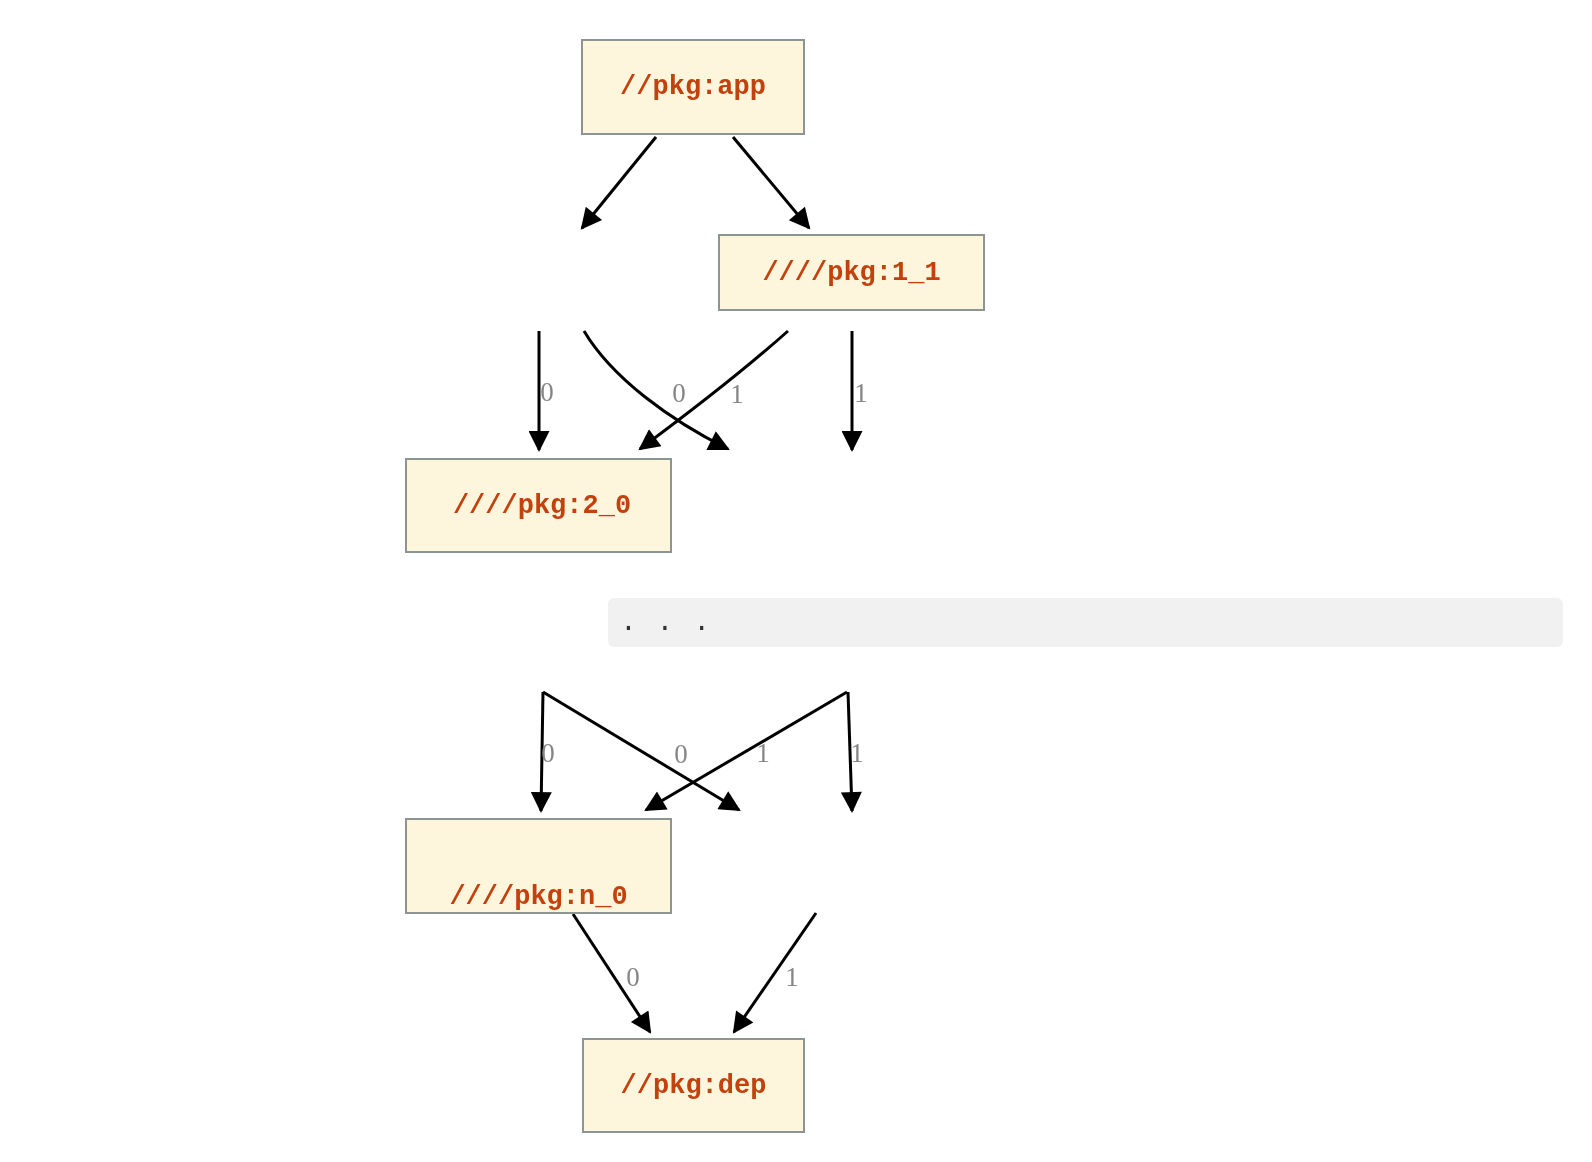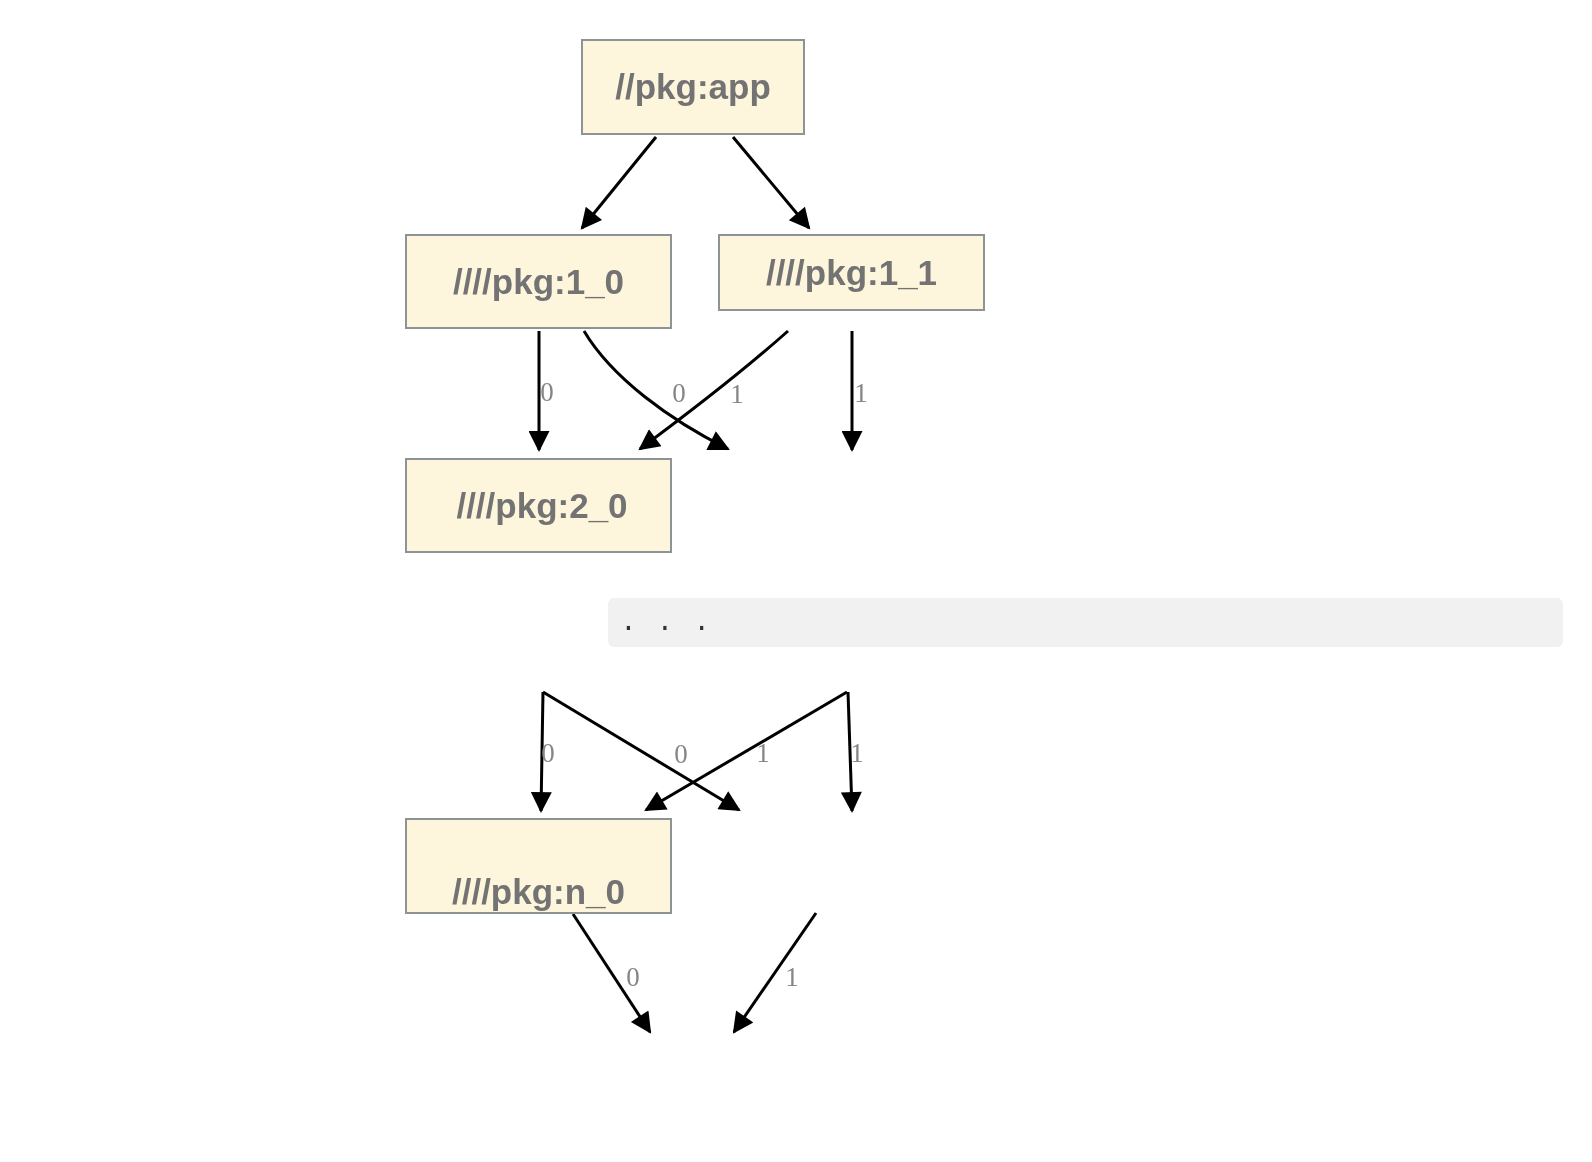--- a/index.html
+++ b/index.html
@@ -27,24 +27,24 @@
   .node {
     position: absolute;
     box-sizing: border-box;
     background: #FDF5DC;
     border: 2px solid #8D9494;
     display: flex;
     align-items: center;
     justify-content: center;
   }
   .node .label {
-    font-family: Liberation Sans, sans-serif;
+    font-family: Liberation Mono, monospace;
     font-weight: bold;
-    font-size: 35px;
-    color: #737373;
+    font-size: 27px;
+    color: #c2410c;
     white-space: pre;
   }
   .node-app  { left: 581px; top:  39px; width: 224px; height: 96px; }
   .node-1-0  { left: 405px; top: 234px; width: 267px; height: 95px; }
   .node-1-1  { left: 718px; top: 234px; width: 267px; height: 77px; }
   .node-2-0  { left: 405px; top: 458px; width: 267px; height: 95px; padding-left: 7px; }
   .node-2-1  { left: 718px; top: 458px; width: 267px; height: 95px; }
   .node-n-0  { left: 405px; top: 818px; width: 267px; height: 96px; align-items: flex-end; }
   .node-n-1  { left: 718px; top: 818px; width: 267px; height: 96px; }
   .node-dep  { left: 582px; top: 1038px; width: 223px; height: 95px; }
@@ -110,31 +110,31 @@
     <text class="edge-label" x="763" y="762" text-anchor="middle">1</text>
     <text class="edge-label" x="857" y="762" text-anchor="middle">1</text>
 
     <text class="edge-label" x="633" y="986" text-anchor="middle">0</text>
     <text class="edge-label" x="792" y="986" text-anchor="middle">1</text>
   </svg>
 
   <div class="node node-app">
     <span class="label">//pkg:app</span>
   </div>
-  <div class="node node-1-0">
-    <span class="label">////pkg:1_0</span>
-  </div>
   <div class="node node-1-1">
     <span class="label">////pkg:1_1</span>
   </div>
   <div class="node node-2-0">
     <span class="label">////pkg:2_0</span>
   </div>
 
   <div class="ellipsis-strip">
     <span class="dots">. . .</span>
   </div>
 
   <div class="node node-n-0">
     <span class="label">////pkg:n_0</span>
   </div>
+  <div class="node node-dep">
+    <span class="label">//pkg:dep</span>
+  </div>
 
 </div>
 
 </body></html>

